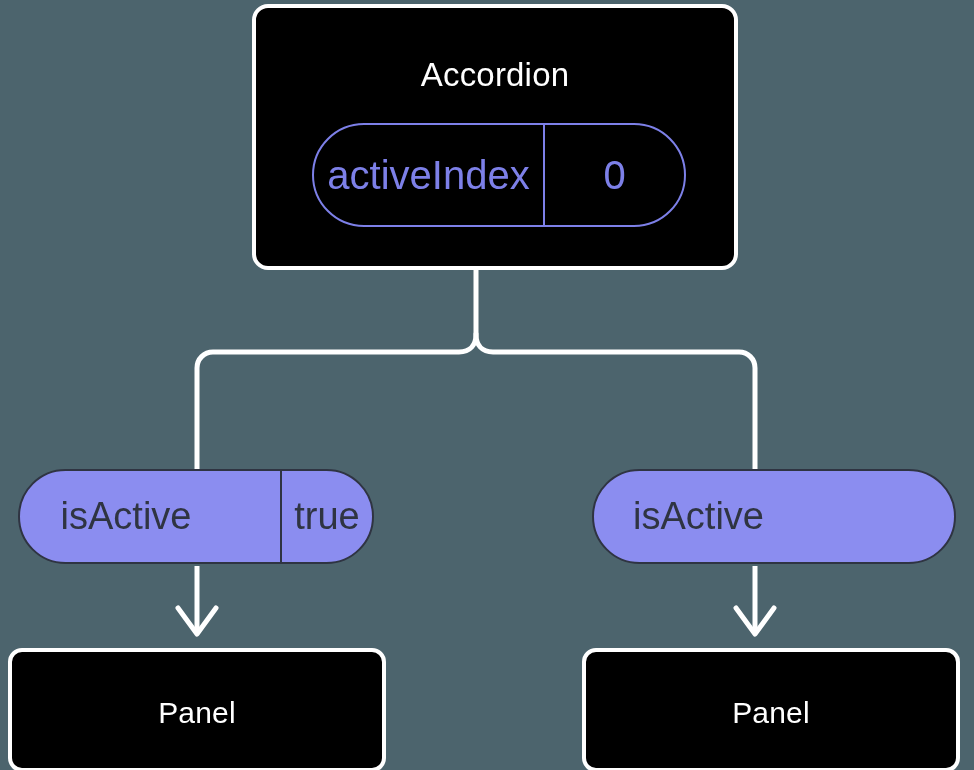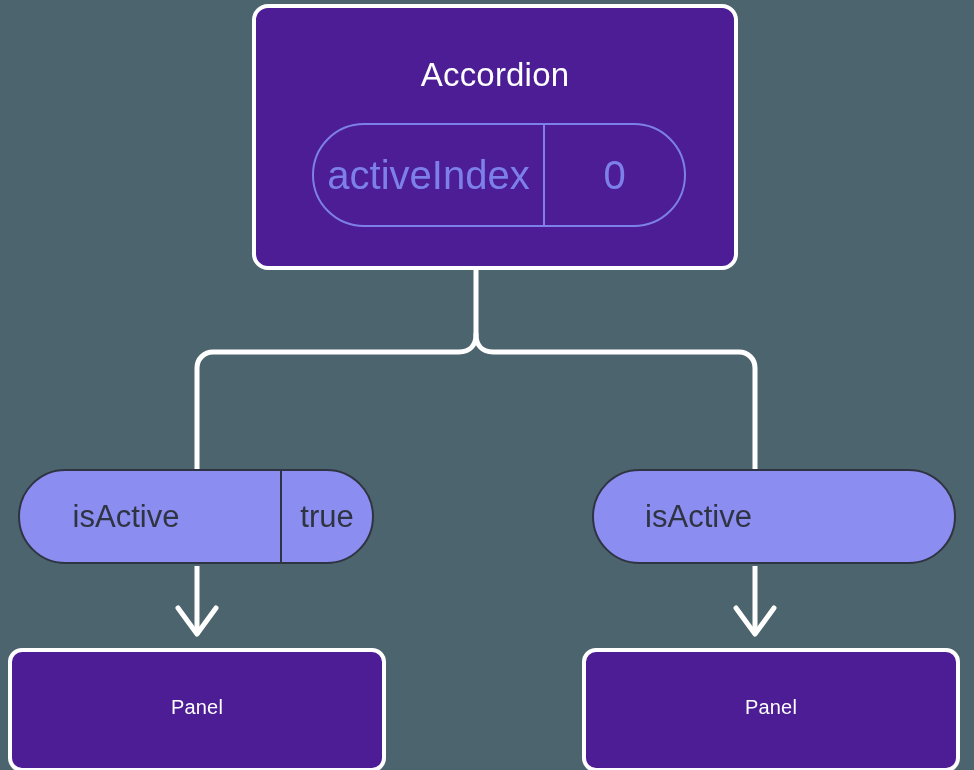--- a/index.html
+++ b/index.html
@@ -24,21 +24,21 @@
     top: 0;
     width: 974px;
     height: 770px;
     pointer-events: none;
   }
 
   
   .node-box {
     position: absolute;
     box-sizing: border-box;
-    background: #4c1d95;
+    background: #000000;
     border: 4px solid #ffffff;
     border-radius: 14px;
   }
   #accordion-node {
     left: 252px;
     top: 4px;
     width: 486px;
     height: 266px;
     border-radius: 16px;
   }
@@ -96,21 +96,21 @@
     border: 2px solid #2f3442;
     border-radius: 999px;
     color: #2f3442;
     overflow: hidden;
     height: 95px;
   }
   .prop-pill .cell {
     display: flex;
     align-items: center;
     justify-content: center;
-    font-size: 31px;
+    font-size: 38px;
   }
   .prop-pill .cell.val {
     border-left: 2px solid #2f3442;
     margin-left: 48px;
   }
   #pill-left {
     left: 18px;
     top: 469px;
     width: 356px;
   }
@@ -134,21 +134,21 @@
   }
   #panel-right {
     left: 582px;
     top: 648px;
     width: 378px;
     height: 124px;
   }
   #panel-left .node-title,
   #panel-right .node-title {
     top: 44px;
-    font-size: 20px;
+    font-size: 30px;
   }
 </style>
 </head>
 <body>
 
 <div id="stage">
 
   <svg class="edges" viewBox="0 0 974 770" width="974" height="770" aria-hidden="true">
 
     <path d="M 476 270

